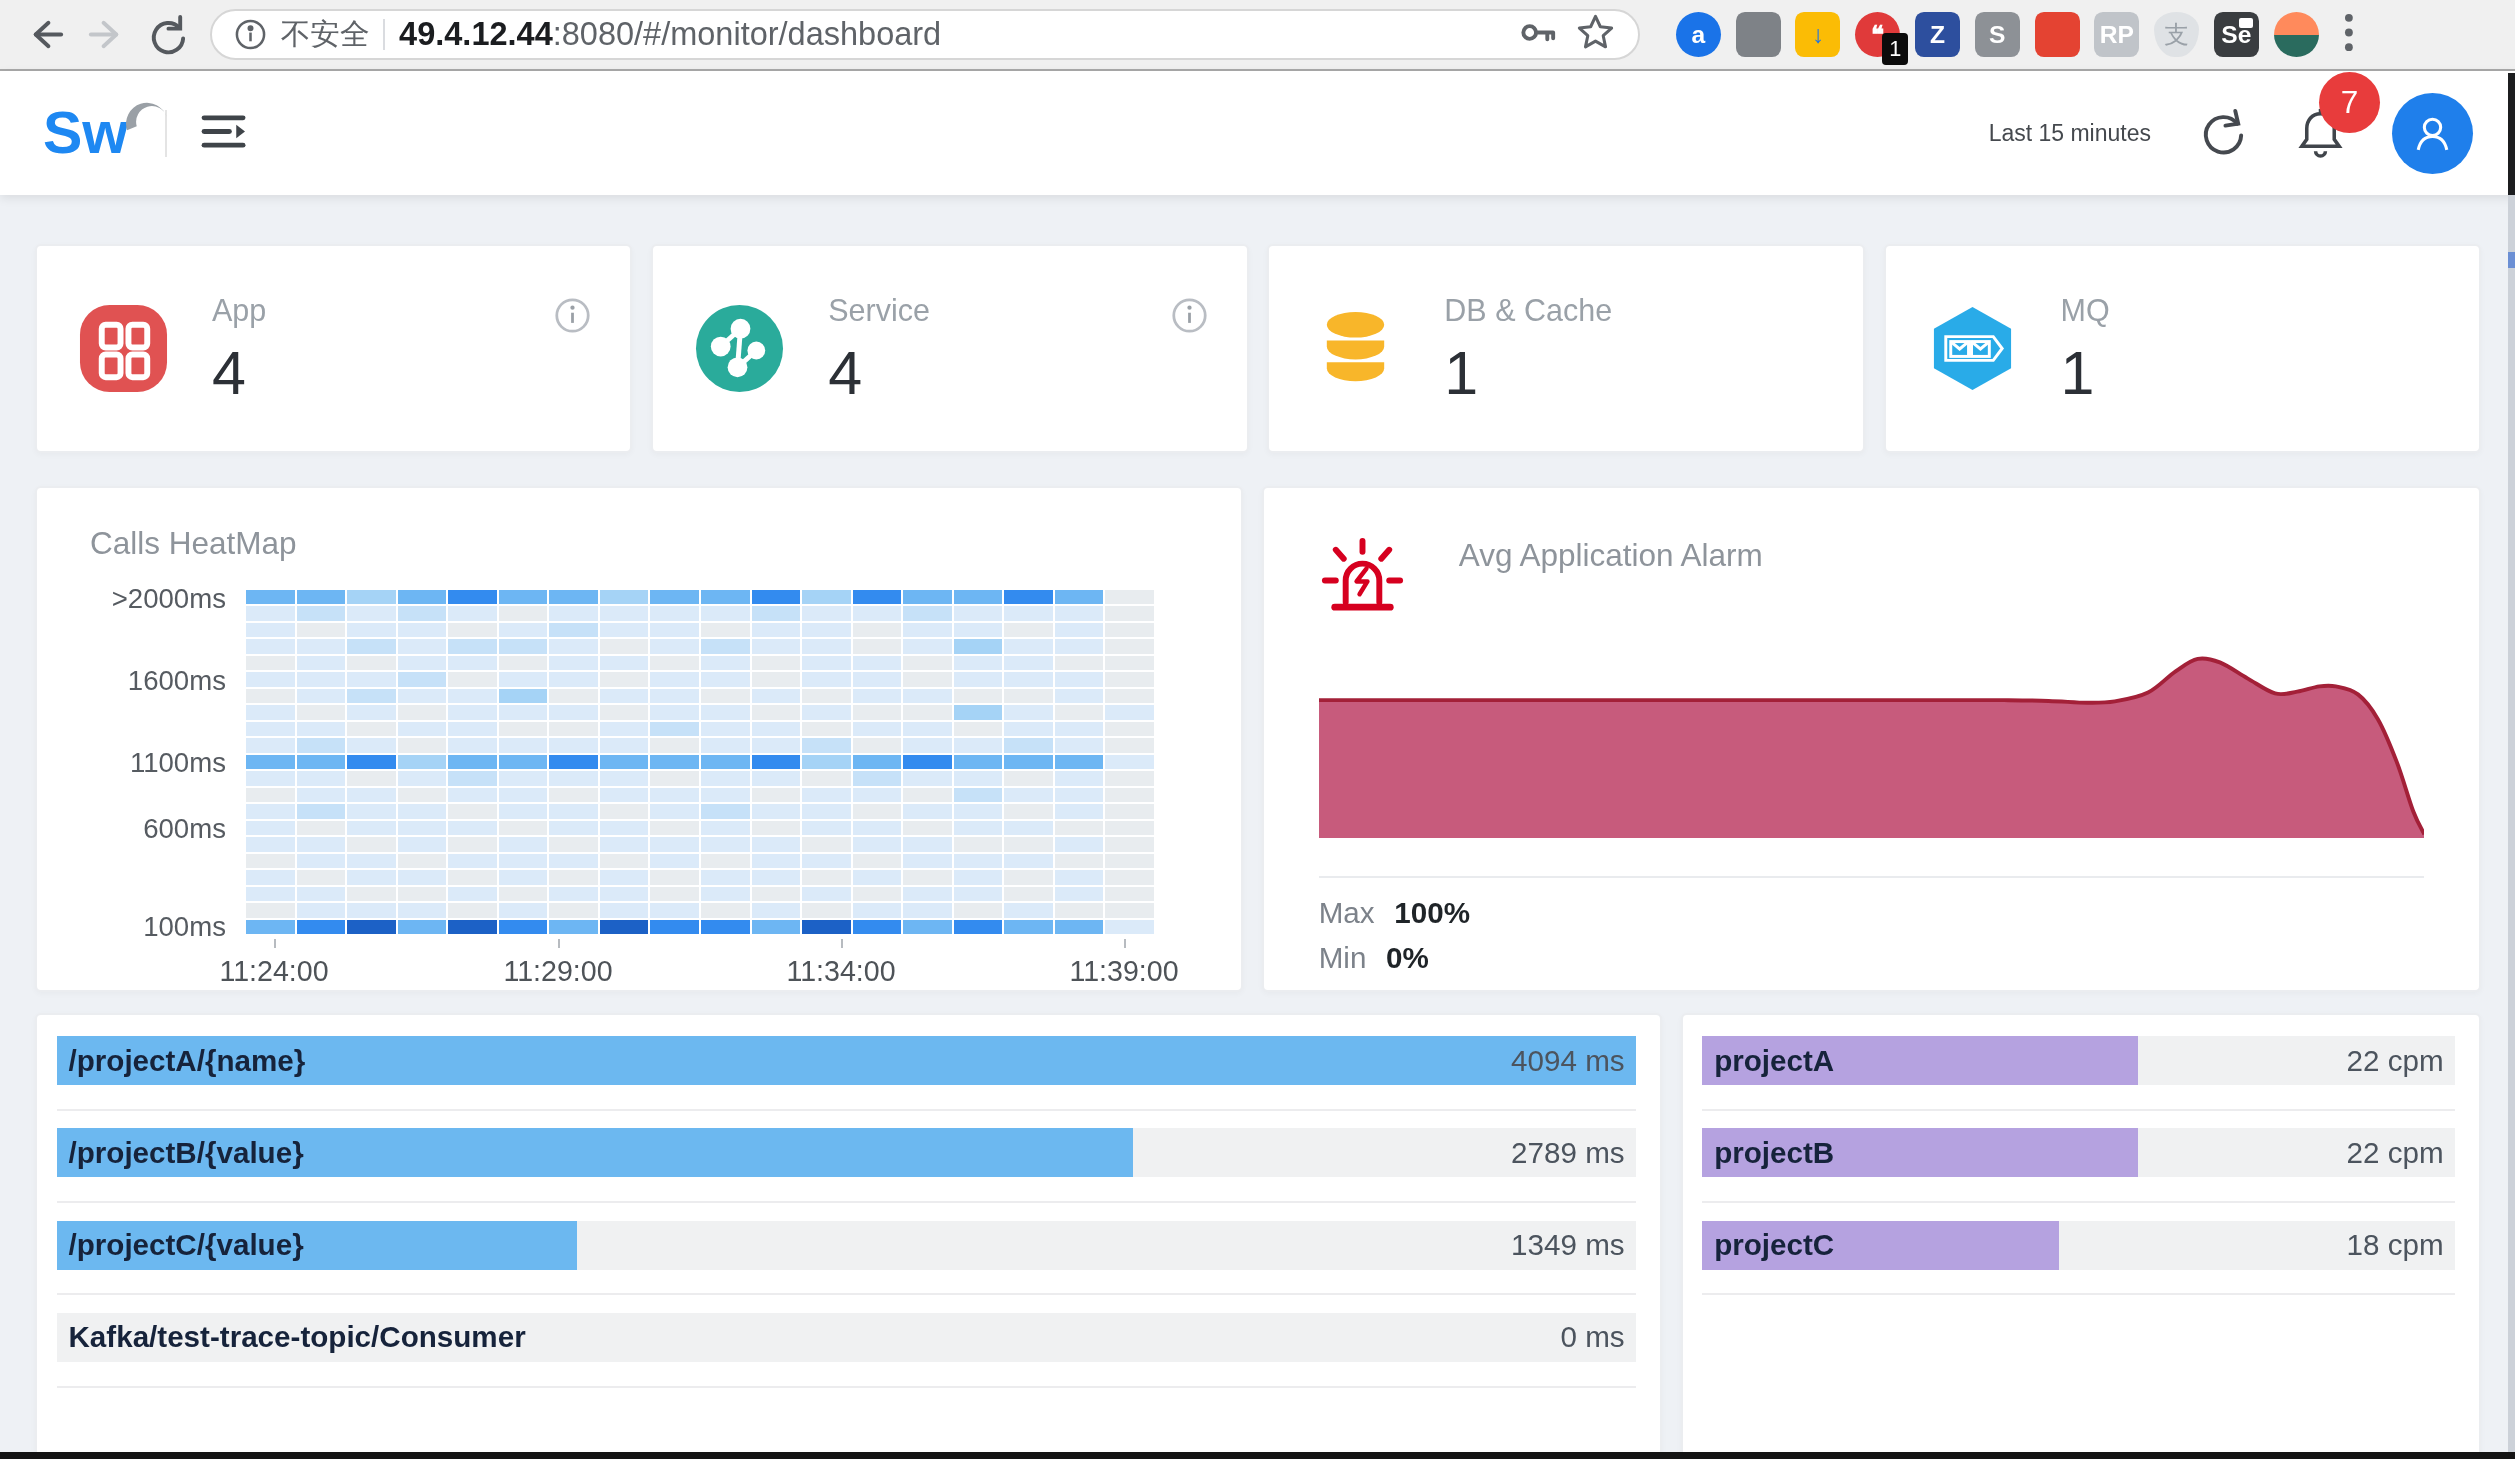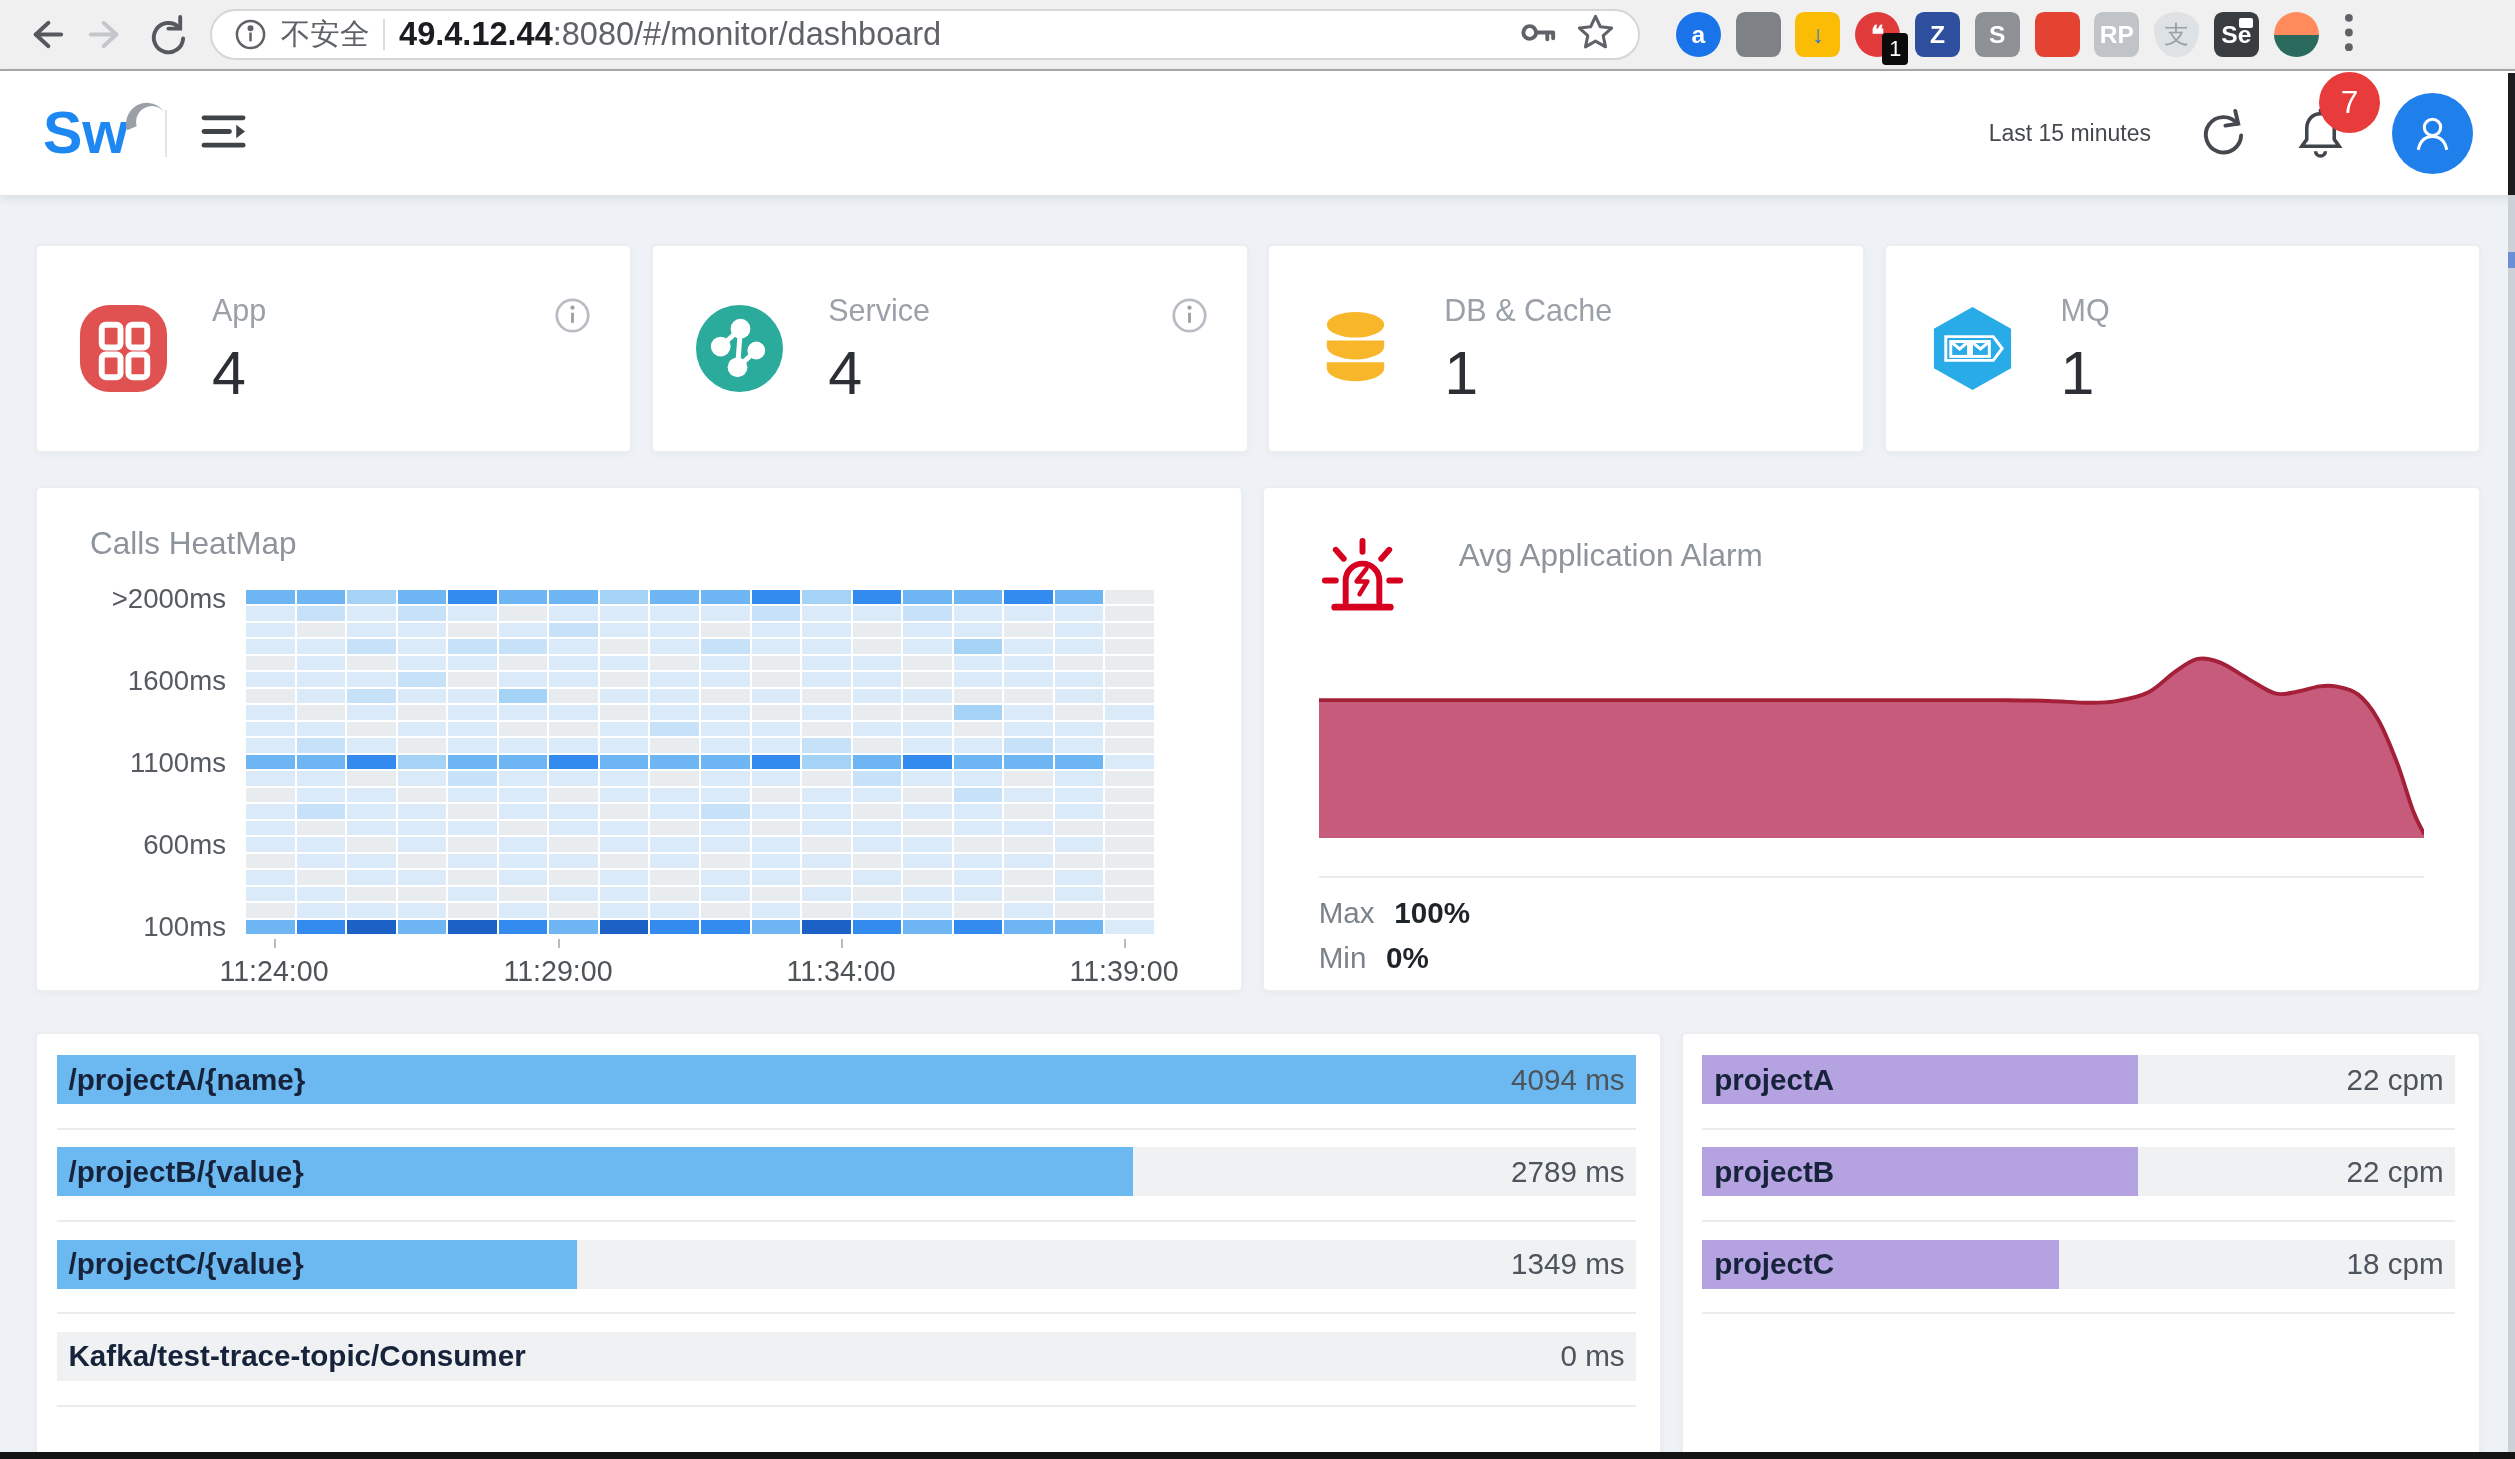--- a/index.html
+++ b/index.html
@@ -48,21 +48,21 @@
   .panel { background:#fff; border:2px solid #ebedf0; border-radius:5.9px; position:relative;
            box-shadow:0 2px 5.9px rgba(0,0,0,.03); }
 
   .stats-row { display:flex; gap:18.7px; margin-bottom:32.5px; }
   .card { flex:1; height:209px; display:flex; align-items:center; padding:0 41px; gap:43px; }
   .icon92 { width:91px; height:91px; flex:none; }
   .stat-label { font-size:30.5px; color:#9aa1a8; margin-bottom:15.8px; }
   .stat-value { font-size:61px; color:#2c3036; font-weight:500; line-height:1; }
   .card .info { position:absolute; top:51px; right:39px; }
 
-  .mid-row { display:flex; gap:18.7px; margin-bottom:40px; }
+  .mid-row { display:flex; gap:18.7px; margin-bottom:21px; }
   .heatmap-panel { width:1208px; height:506px; flex:none; }
   .alarm-panel { flex:1; height:506px; }
 
   .hm-title { position:absolute; left:53px; top:37px; font-size:31.5px; color:#8e949b; }
   .hm-grid { position:absolute; left:209px; top:102px; width:908px; height:345px;
              display:grid; grid-template-columns:repeat(18,1fr); grid-auto-rows:1fr; gap:2px; }
   .hm-ylabel { position:absolute; left:0; width:189px; text-align:right; font-size:27.6px; color:#565b61; }
   .hm-tick { position:absolute; width:2px; height:9.9px; background:#b7bbc0; top:451px; }
   .hm-xlabel { position:absolute; top:467px; font-size:28.6px; color:#4e5358; transform:translateX(-50%); }
 
@@ -300,21 +300,21 @@
       </div>
     </div>
 
   <div class="mid-row">
     <div class="panel heatmap-panel">
       <div class="hm-title">Calls HeatMap</div>
       <div id="hm-ylabels">
           <div class="hm-ylabel" style="top: 95px;">&gt;2000ms</div>
           <div class="hm-ylabel" style="top: 177px;">1600ms</div>
           <div class="hm-ylabel" style="top: 259px;">1100ms</div>
-          <div class="hm-ylabel" style="top: 341px;">600ms</div>
+          <div class="hm-ylabel" style="top: 325px;">600ms</div>
           <div class="hm-ylabel" style="top: 423px;">100ms</div>
         </div>
       <div class="hm-grid" id="hm-grid">
           <div class="hm-cell" style="background: rgb(109, 182, 243);"></div>
           <div class="hm-cell" style="background: rgb(109, 182, 243);"></div>
           <div class="hm-cell" style="background: rgb(165, 211, 246);"></div>
           <div class="hm-cell" style="background: rgb(109, 182, 243);"></div>
           <div class="hm-cell" style="background: rgb(51, 139, 239);"></div>
           <div class="hm-cell" style="background: rgb(109, 182, 243);"></div>
           <div class="hm-cell" style="background: rgb(109, 182, 243);"></div>

